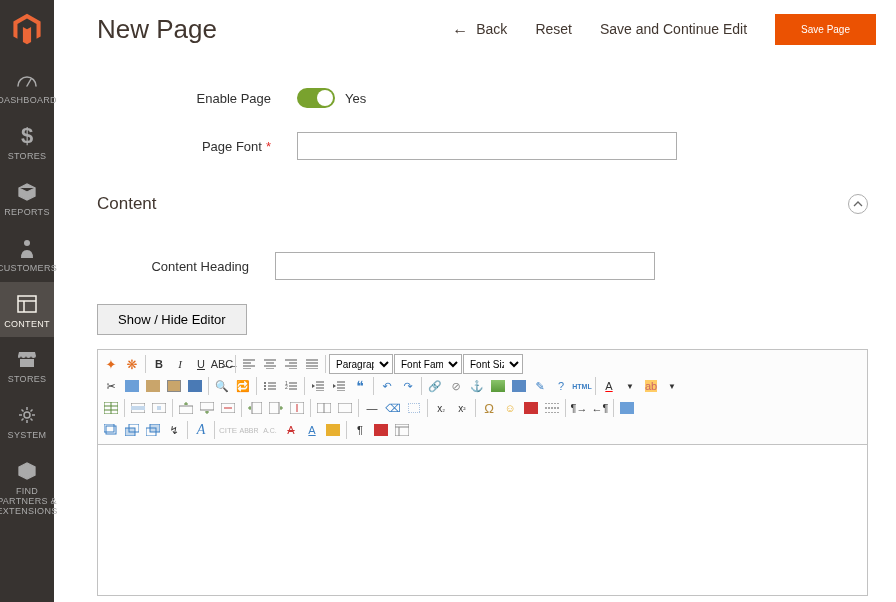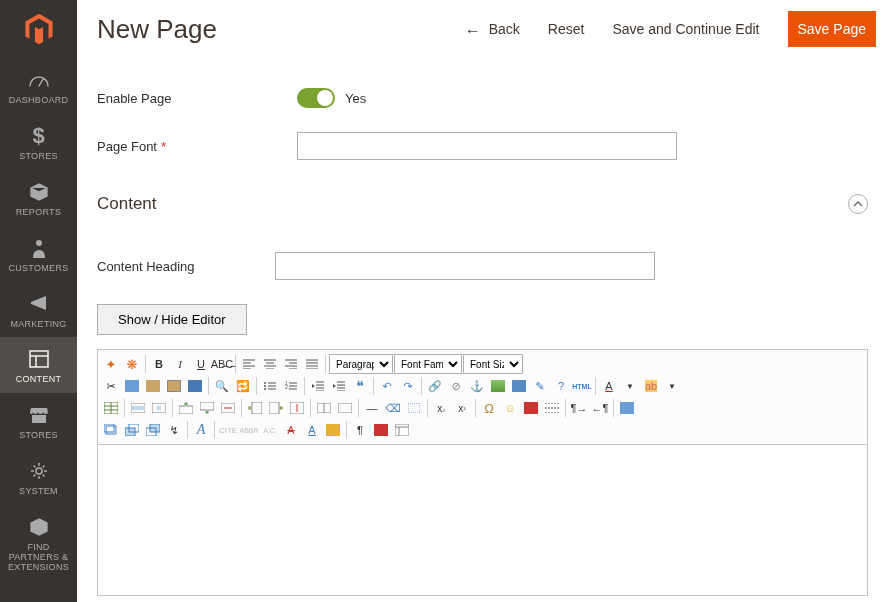--- a/index.html
+++ b/index.html
@@ -1,35 +1,35 @@
 <!DOCTYPE html>
 <html><head>
 <meta charset="utf-8">
 <style>
 * { box-sizing: border-box; margin: 0; padding: 0; }
 body { font-family: 'Helvetica Neue', Arial, sans-serif; font-size: 13px; color: #333; background: #fff; }
 
-.sidebar { position: fixed; left: 0; top: 0; bottom: 0; width: 77px; background: #373330; }
+.sidebar { position: fixed; left: 0; top: 0; bottom: 0; width: 54px; background: #373330; }
 .sidebar-logo { height: 58px; display: flex; align-items: center; justify-content: center; }
 .sidebar-logo svg { width: 34px; height: 34px; }
 .sidebar-item { display: flex; flex-direction: column; align-items: center; padding: 10px 4px 8px; cursor: pointer; color: #aaa; text-align: center; }
 .sidebar-item.active { background: #524d49; color: #f7f3eb; }
 .sidebar-item .icon { font-size: 20px; margin-bottom: 4px; display: flex; align-items: center; justify-content: center; height: 24px; }
 .sidebar-item .label { font-size: 9px; letter-spacing: 0.3px; line-height: 1.1; }
 
 .header { position: fixed; top: 0; left: 77px; right: 0; height: 58px; background: #fff; display: flex; align-items: center; padding: 0 20px; z-index: 10; }
 .page-title { font-size: 26px; font-weight: 300; color: #41362f; flex: 1; }
 .header-actions { display: flex; align-items: center; gap: 28px; }
 .header-link { color: #41362f; font-size: 14px; cursor: pointer; display: flex; align-items: center; gap: 8px; }
-.save-btn { background: #eb5202; color: #fff; border: none; padding: 10px 10px; font-size: 14px; cursor: pointer; }
+.save-btn { background: #eb5202; color: #fff; border: none; padding: 10px 26px; font-size: 10px; cursor: pointer; }
 
 .main { margin-left: 77px; margin-top: 58px; padding: 20px 28px 20px 20px; }
 
 .field-row { display: flex; align-items: center; margin-bottom: 24px; }
-.field-label { width: 200px; text-align: left; padding-right: 26px; font-size: 13px; color: #303030; }
+.field-label { width: 200px; text-align: right; padding-right: 26px; font-size: 13px; color: #303030; }
 .field-label .req { color: #e02b27; margin-left: 4px; }
 .field-control { flex: 1; max-width: 380px; }
 
 .toggle { width: 38px; height: 20px; background: #79a22e; border-radius: 10px; position: relative; display: inline-block; cursor: pointer; }
 .toggle::after { content: ''; position: absolute; right: 2px; top: 2px; width: 16px; height: 16px; background: #fff; border-radius: 50%; }
 .toggle-label { margin-left: 10px; font-size: 13px; color: #303030; }
 
 .text-input { width: 100%; height: 28px; border: 1px solid #adadad; padding: 0 8px; font-size: 13px; }
 
 .section-header { display: flex; align-items: center; padding: 10px 0 14px; cursor: pointer; }
@@ -78,28 +78,20 @@
     <span class="label">REPORTS</span>
   </div>
   <div class="sidebar-item">
     <span class="icon">
         <svg width="16" height="20" viewBox="0 0 16 20">
           <circle cx="8" cy="5" r="3" fill="#aaa"></circle>
           <path fill="#aaa" d="M2 20 Q2 12 8 12 Q14 12 14 20 Z"></path>
         </svg>
       </span>
     <span class="label">CUSTOMERS</span>
-  </div>
-  <div class="sidebar-item">
-    <span class="icon">
-        <svg width="20" height="18" viewBox="0 0 20 18">
-          <path fill="#aaa" d="M2 7 L12 3 L12 13 L2 9 Z M12 3 L17 1 L17 15 L12 13 Z"></path>
-        </svg>
-      </span>
-    <span class="label">MARKETING</span>
   </div>
   <div class="sidebar-item active">
     <span class="icon">
         <svg width="20" height="18" viewBox="0 0 20 18">
           <rect x="1" y="1" width="18" height="16" fill="none" stroke="#f7f3eb" stroke-width="1.5"></rect>
           <line x1="1" y1="6" x2="19" y2="6" stroke="#f7f3eb" stroke-width="1.5"></line>
           <line x1="7" y1="6" x2="7" y2="17" stroke="#f7f3eb" stroke-width="1.5"></line>
         </svg>
       </span>
     <span class="label">CONTENT</span>

